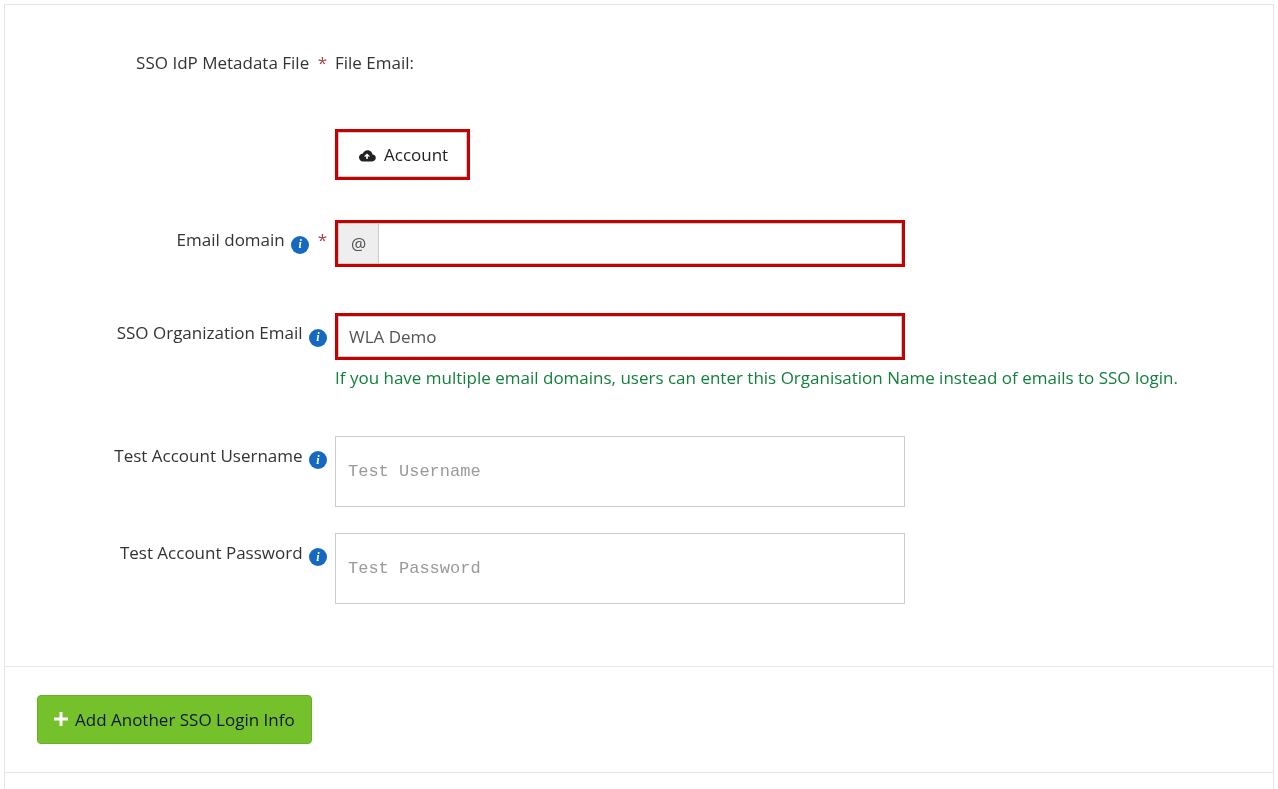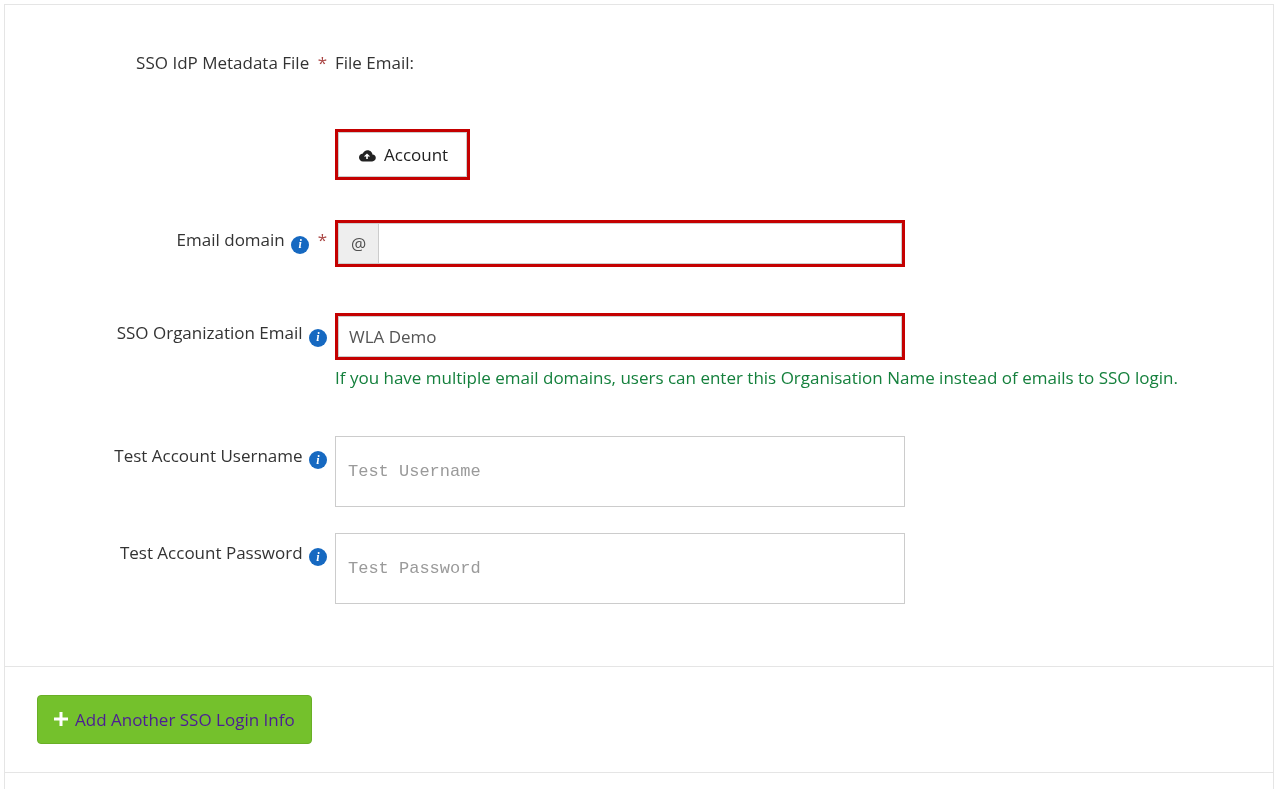--- a/index.html
+++ b/index.html
@@ -73,21 +73,21 @@
       font-size: 17px;
       padding: 10px 18px;
       border: 1px solid #ccc;
       background: #fff;
       color: #222;
       cursor: pointer;
       font-family: inherit;
     }
     .btn-green {
       background: #74c12c;
-      color: #4c1d95;
+      color: #0f172a;
       border: 1px solid #69af26;
       border-radius: 4px;
       padding: 12px 16px;
     }
     .btn-blue {
       background: #0069c1;
       color: #fff;
       border: 1px solid #0069c1;
       padding: 21px 28px;
       flex-direction: column;

